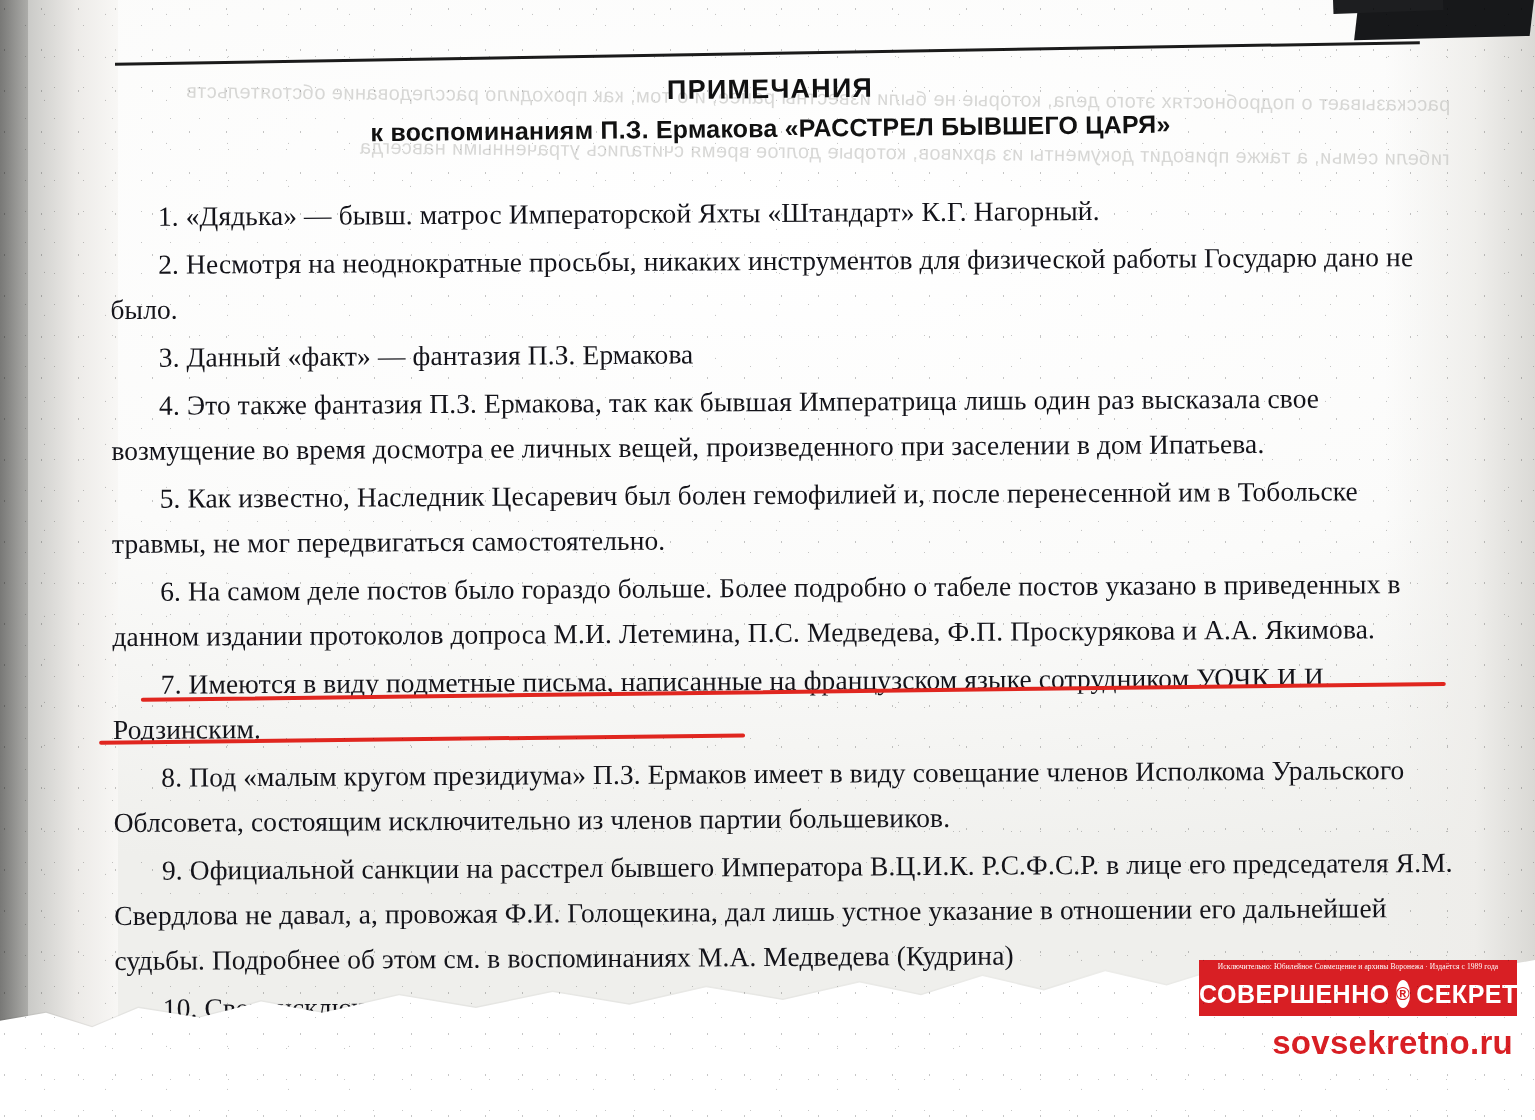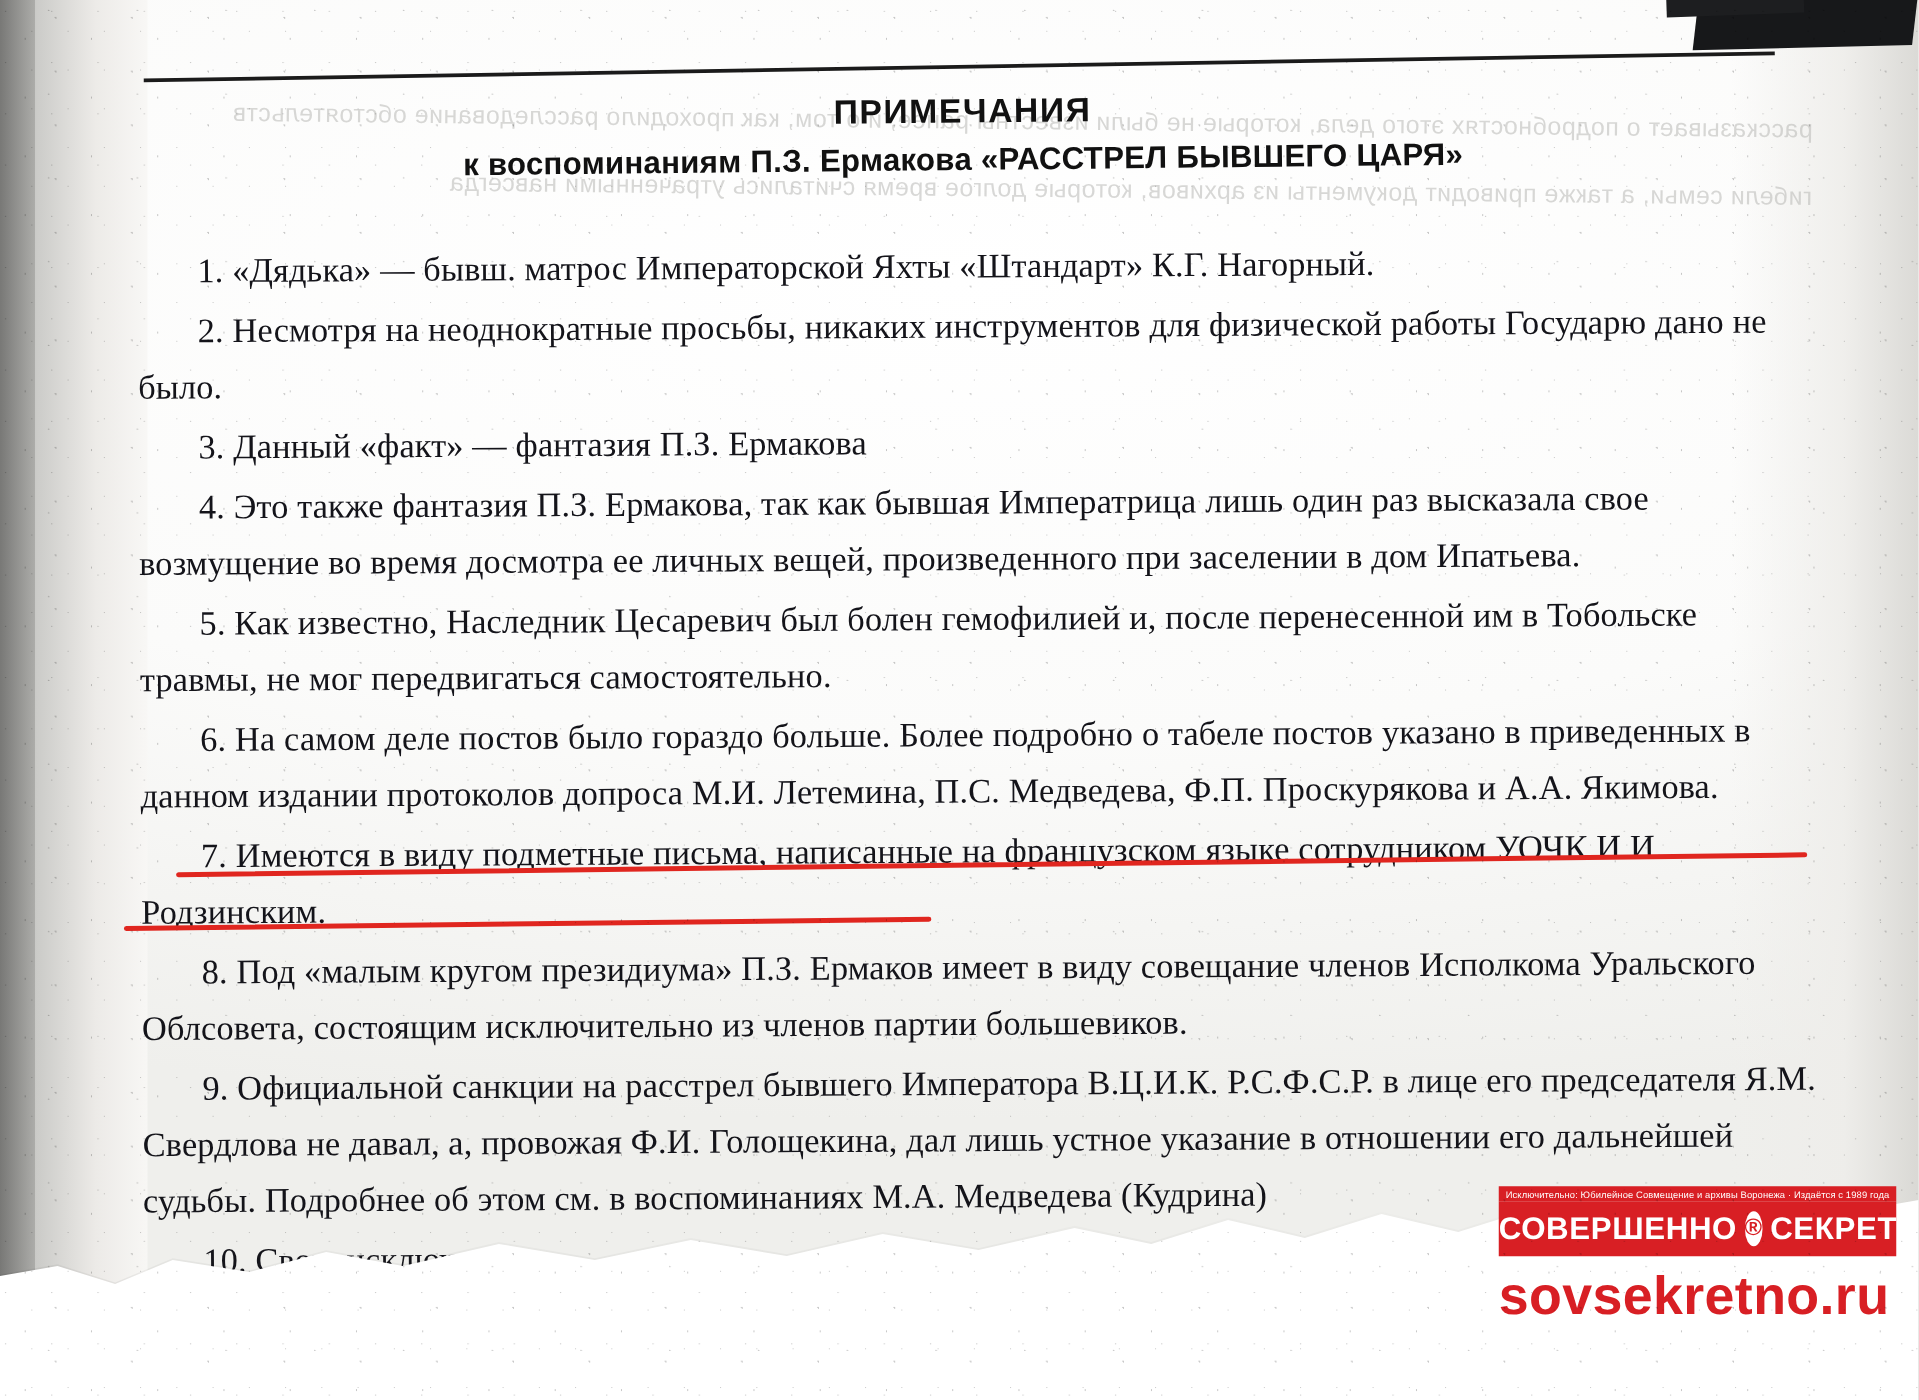--- a/index.html
+++ b/index.html
@@ -211,21 +211,21 @@
     justify-content: flex-start;
     gap: 6px;
     font-family: "Liberation Sans", sans-serif;
     font-weight: bold;
     font-size: 25px;
     letter-spacing: .5px;
   }
   #logo-top-strip {
     background: #d81f24;
     color: #fff;
-    font-family: Liberation Sans, sans-serif;
+    font-family: Liberation Serif, serif;
     font-size: 7.5px;
     letter-spacing: .1px;
     padding: 2px 4px 1px 4px;
     line-height: 9px;
     white-space: nowrap;
     overflow: hidden;
   }
   #logo-bar .dot {
     width: 28px; height: 28px;
     border-radius: 50%;
@@ -234,24 +234,24 @@
     font-size: 19px;
     display: flex;
     align-items: center;
     justify-content: center;
     font-weight: bold;
   }
   #site-url {
     color: #d81f24;
     font-family: "Liberation Sans", sans-serif;
     font-weight: bold;
-    font-size: 43px;
+    font-size: 33px;
     letter-spacing: .3px;
     margin-top: 8px;
-    text-align: left;
+    text-align: right;
     padding-right: 4px;
   }
 
   
   #speckle {
     position: absolute; inset: 0;
     pointer-events: none;
     opacity: .22;
     background-image:
       radial-gradient(circle at 12% 22%, #000 0.6px, transparent 0.7px),

